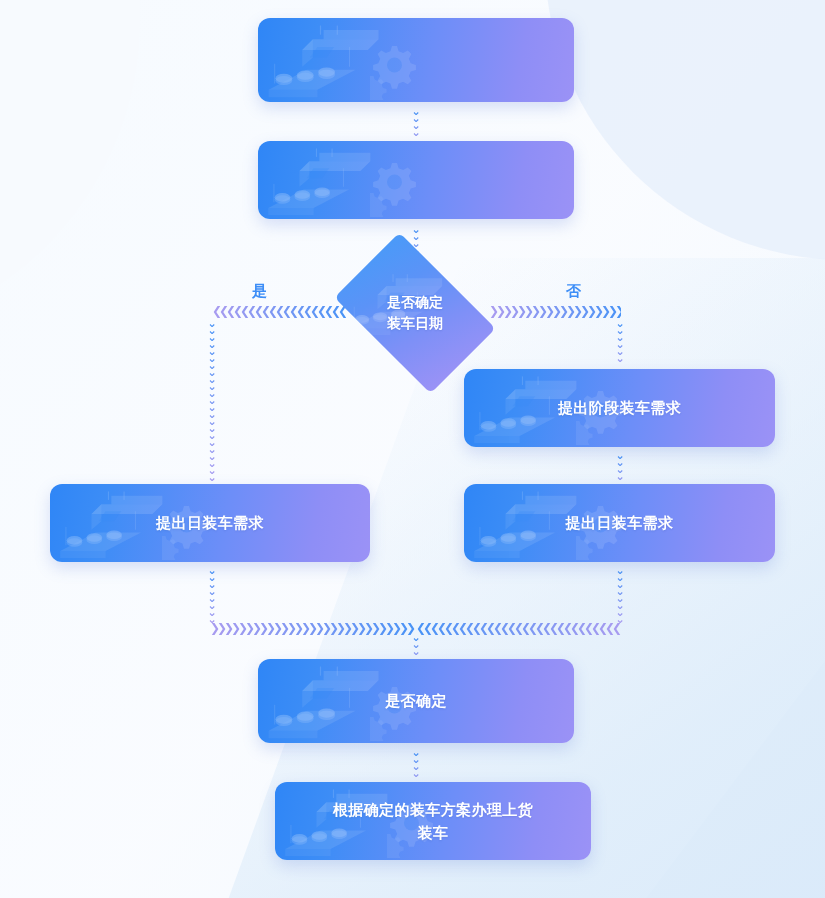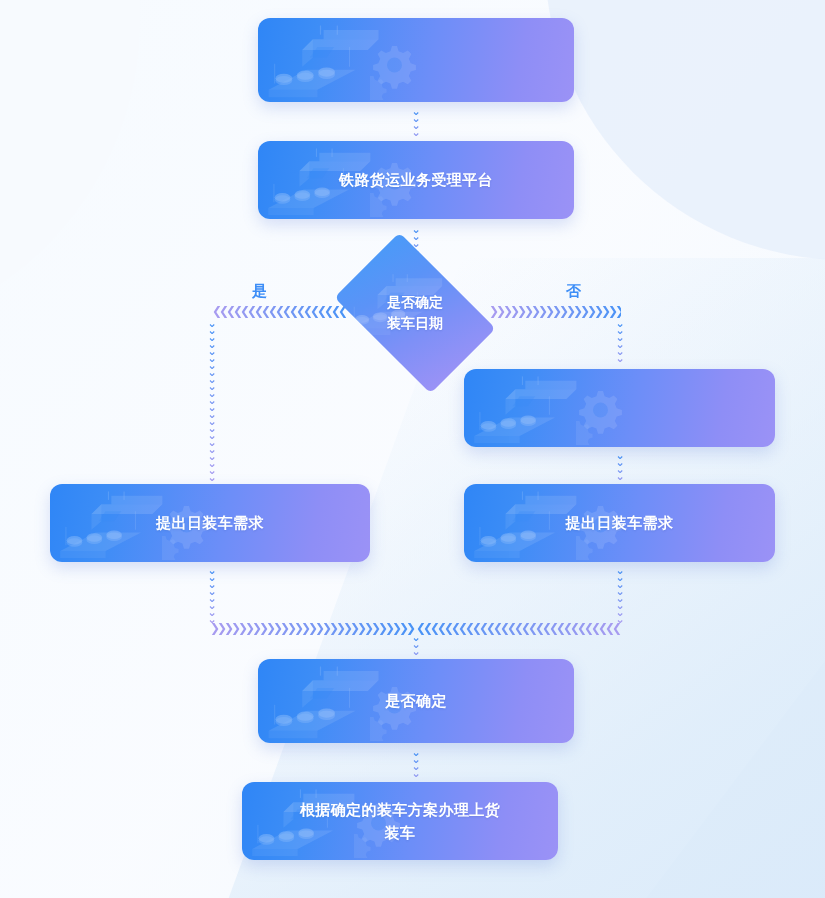--- a/index.html
+++ b/index.html
@@ -485,21 +485,20 @@
     <div class="iso-gear">
 <svg viewBox="0 0 70 70" width="100%" height="100%" preserveAspectRatio="xMidYMax meet">
   <g fill="#ffffff" fill-opacity="0.38">
     <path d="M30 16 l5 0 1.6 5.2 4.5 1.9 4.7-2.6 3.6 3.6 -2.6 4.7 1.9 4.5 5.2 1.6 0 5 -5.2 1.6 -1.9 4.5 2.6 4.7 -3.6 3.6 -4.7-2.6 -4.5 1.9 -1.6 5.2 -5 0 -1.6-5.2 -4.5-1.9 -4.7 2.6 -3.6-3.6 2.6-4.7 -1.9-4.5 -5.2-1.6 0-5 5.2-1.6 1.9-4.5 -2.6-4.7 3.6-3.6 4.7 2.6 4.5-1.9 Z"></path>
     <circle cx="32.5" cy="35" r="7.5" fill="#2f86f6" fill-opacity="0.55"></circle>
   </g>
   <g fill="#ffffff" fill-opacity="0.26">
     <path d="M8 46 l3.5 0 1.1 3.6 3.1 1.3 3.3-1.8 2.5 2.5 -1.8 3.3 1.3 3.1 3.6 1.1 0 3.5 -3.6 1.1 -1.3 3.1 1.8 3.3 -2.5 2.5 -3.3-1.8 -3.1 1.3 -1.1 3.6 -3.5 0 Z"></path>
   </g>
 </svg></div>
-    <div class="label">铁路货运业务受理平台</div>
   </div>
 
   <div class="diamond" id="node-d1" style="left:347px; top:267px; width:136px; height:92px;">
     <div class="shape">
       <div class="iso">
 <svg viewBox="0 0 170 110" width="100%" height="100%" preserveAspectRatio="xMinYMax meet">
   <g fill="none" stroke="#ffffff" stroke-opacity="0.55" stroke-width="1.6">
     <path d="M78 8 L150 8 L150 20 L78 20 Z" fill="#ffffff" fill-opacity="0.28" stroke="none"></path>
     <path d="M64 20 L150 20 L136 34 L50 34 Z" fill="#ffffff" fill-opacity="0.34" stroke="none"></path>
     <path d="M64 20 L64 44 L50 56 L50 34 Z" fill="#ffffff" fill-opacity="0.20" stroke="none"></path>
@@ -556,20 +555,21 @@
     <div class="iso-gear">
 <svg viewBox="0 0 70 70" width="100%" height="100%" preserveAspectRatio="xMidYMax meet">
   <g fill="#ffffff" fill-opacity="0.38">
     <path d="M30 16 l5 0 1.6 5.2 4.5 1.9 4.7-2.6 3.6 3.6 -2.6 4.7 1.9 4.5 5.2 1.6 0 5 -5.2 1.6 -1.9 4.5 2.6 4.7 -3.6 3.6 -4.7-2.6 -4.5 1.9 -1.6 5.2 -5 0 -1.6-5.2 -4.5-1.9 -4.7 2.6 -3.6-3.6 2.6-4.7 -1.9-4.5 -5.2-1.6 0-5 5.2-1.6 1.9-4.5 -2.6-4.7 3.6-3.6 4.7 2.6 4.5-1.9 Z"></path>
     <circle cx="32.5" cy="35" r="7.5" fill="#2f86f6" fill-opacity="0.55"></circle>
   </g>
   <g fill="#ffffff" fill-opacity="0.26">
     <path d="M8 46 l3.5 0 1.1 3.6 3.1 1.3 3.3-1.8 2.5 2.5 -1.8 3.3 1.3 3.1 3.6 1.1 0 3.5 -3.6 1.1 -1.3 3.1 1.8 3.3 -2.5 2.5 -3.3-1.8 -3.1 1.3 -1.1 3.6 -3.5 0 Z"></path>
   </g>
 </svg></div>
+    <div class="label">提出阶段装车需求</div>
   </div>
 
   <div class="node" id="node-n4" style="left:50px; top:484px; width:320px; height:78px;">
     <div class="iso">
 <svg viewBox="0 0 170 110" width="100%" height="100%" preserveAspectRatio="xMinYMax meet">
   <g fill="none" stroke="#ffffff" stroke-opacity="0.55" stroke-width="1.6">
     <path d="M78 8 L150 8 L150 20 L78 20 Z" fill="#ffffff" fill-opacity="0.28" stroke="none"></path>
     <path d="M64 20 L150 20 L136 34 L50 34 Z" fill="#ffffff" fill-opacity="0.34" stroke="none"></path>
     <path d="M64 20 L64 44 L50 56 L50 34 Z" fill="#ffffff" fill-opacity="0.20" stroke="none"></path>
     <path d="M70 30 L92 30 L82 44 L60 44 Z" fill="#2f86f6" fill-opacity="0.30" stroke="none"></path>
@@ -675,21 +675,21 @@
     <path d="M30 16 l5 0 1.6 5.2 4.5 1.9 4.7-2.6 3.6 3.6 -2.6 4.7 1.9 4.5 5.2 1.6 0 5 -5.2 1.6 -1.9 4.5 2.6 4.7 -3.6 3.6 -4.7-2.6 -4.5 1.9 -1.6 5.2 -5 0 -1.6-5.2 -4.5-1.9 -4.7 2.6 -3.6-3.6 2.6-4.7 -1.9-4.5 -5.2-1.6 0-5 5.2-1.6 1.9-4.5 -2.6-4.7 3.6-3.6 4.7 2.6 4.5-1.9 Z"></path>
     <circle cx="32.5" cy="35" r="7.5" fill="#2f86f6" fill-opacity="0.55"></circle>
   </g>
   <g fill="#ffffff" fill-opacity="0.26">
     <path d="M8 46 l3.5 0 1.1 3.6 3.1 1.3 3.3-1.8 2.5 2.5 -1.8 3.3 1.3 3.1 3.6 1.1 0 3.5 -3.6 1.1 -1.3 3.1 1.8 3.3 -2.5 2.5 -3.3-1.8 -3.1 1.3 -1.1 3.6 -3.5 0 Z"></path>
   </g>
 </svg></div>
     <div class="label">是否确定</div>
   </div>
 
-  <div class="node" id="node-n7" style="left:242px; top:782px; width:316px; height:78px;">
+  <div class="node" id="node-n7" style="left:275px; top:782px; width:316px; height:78px;">
     <div class="iso">
 <svg viewBox="0 0 170 110" width="100%" height="100%" preserveAspectRatio="xMinYMax meet">
   <g fill="none" stroke="#ffffff" stroke-opacity="0.55" stroke-width="1.6">
     <path d="M78 8 L150 8 L150 20 L78 20 Z" fill="#ffffff" fill-opacity="0.28" stroke="none"></path>
     <path d="M64 20 L150 20 L136 34 L50 34 Z" fill="#ffffff" fill-opacity="0.34" stroke="none"></path>
     <path d="M64 20 L64 44 L50 56 L50 34 Z" fill="#ffffff" fill-opacity="0.20" stroke="none"></path>
     <path d="M70 30 L92 30 L82 44 L60 44 Z" fill="#2f86f6" fill-opacity="0.30" stroke="none"></path>
     <path d="M74 14 L74 2" stroke-opacity="0.35"></path>
     <path d="M96 14 L96 2" stroke-opacity="0.35"></path>
   </g>

